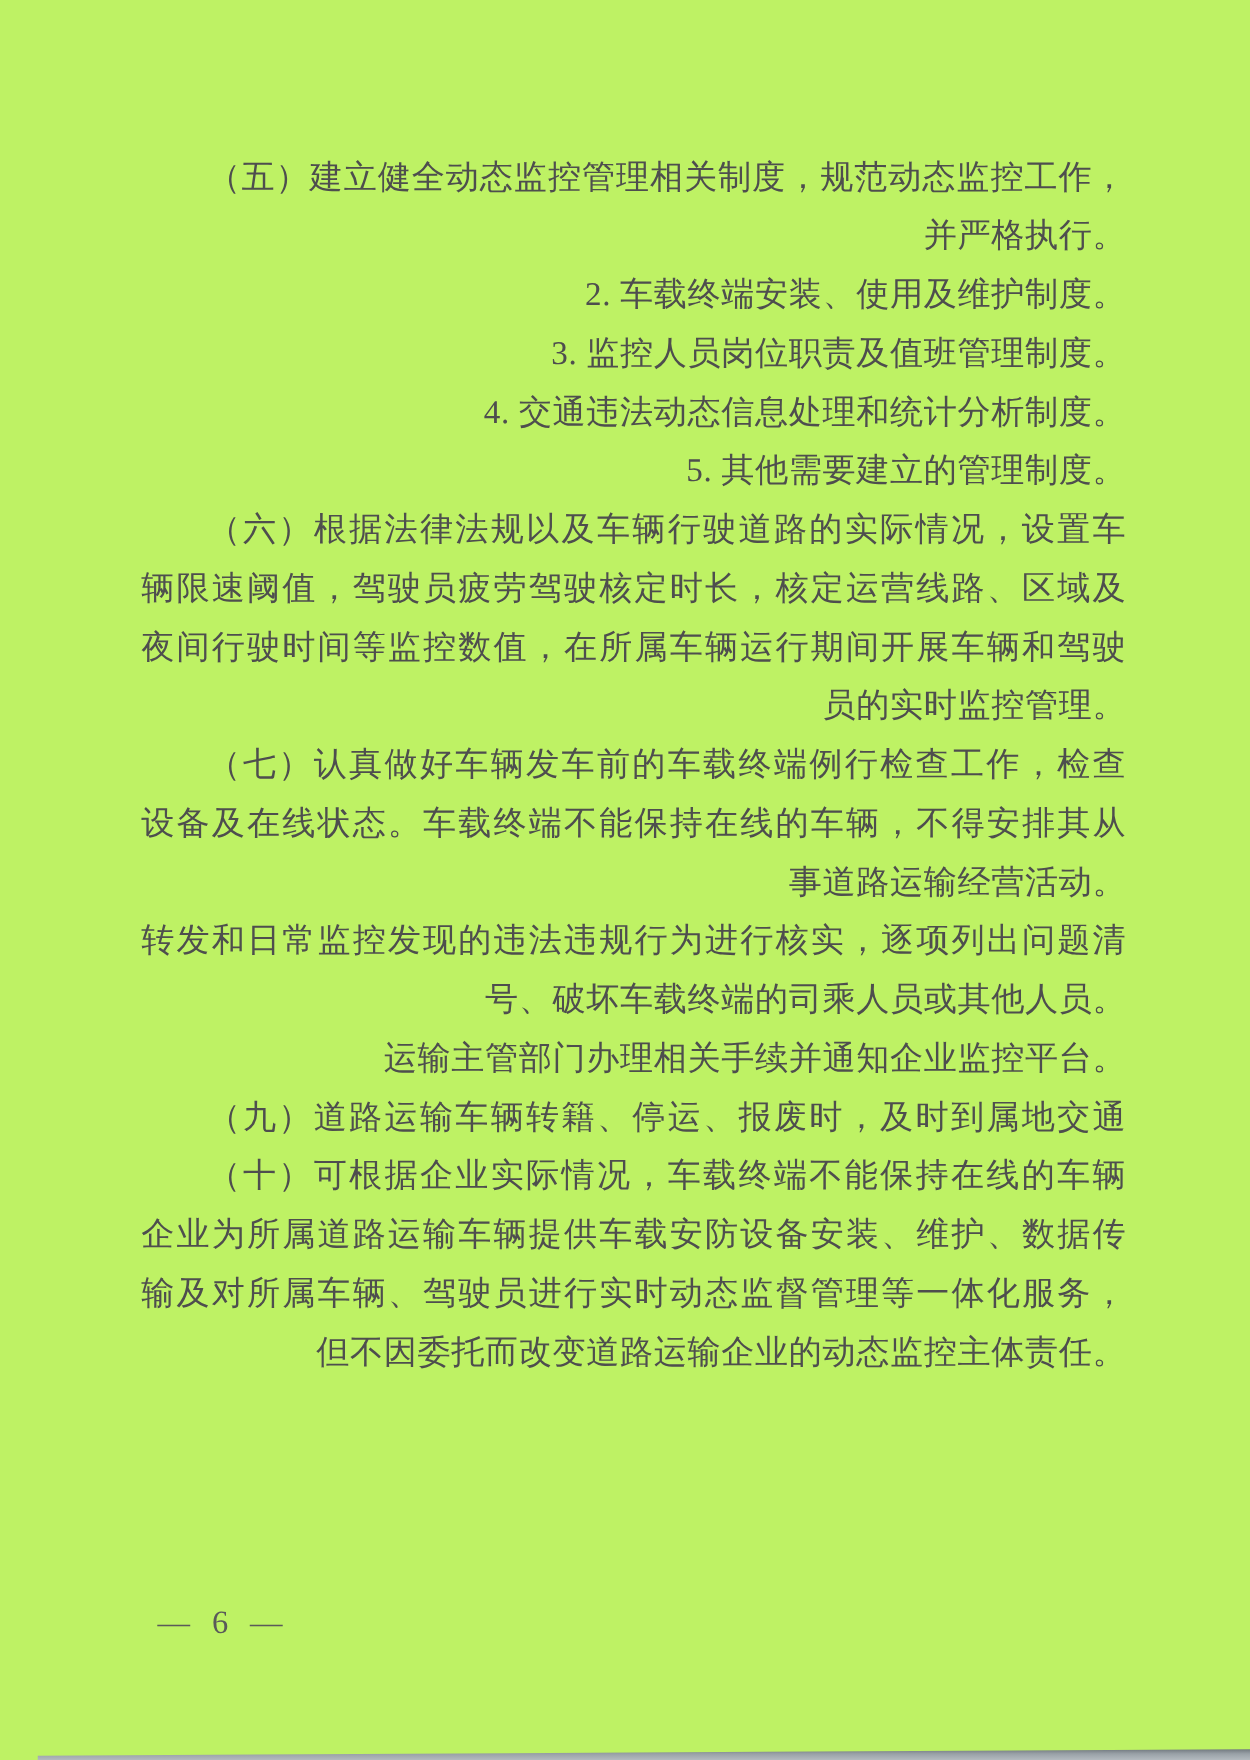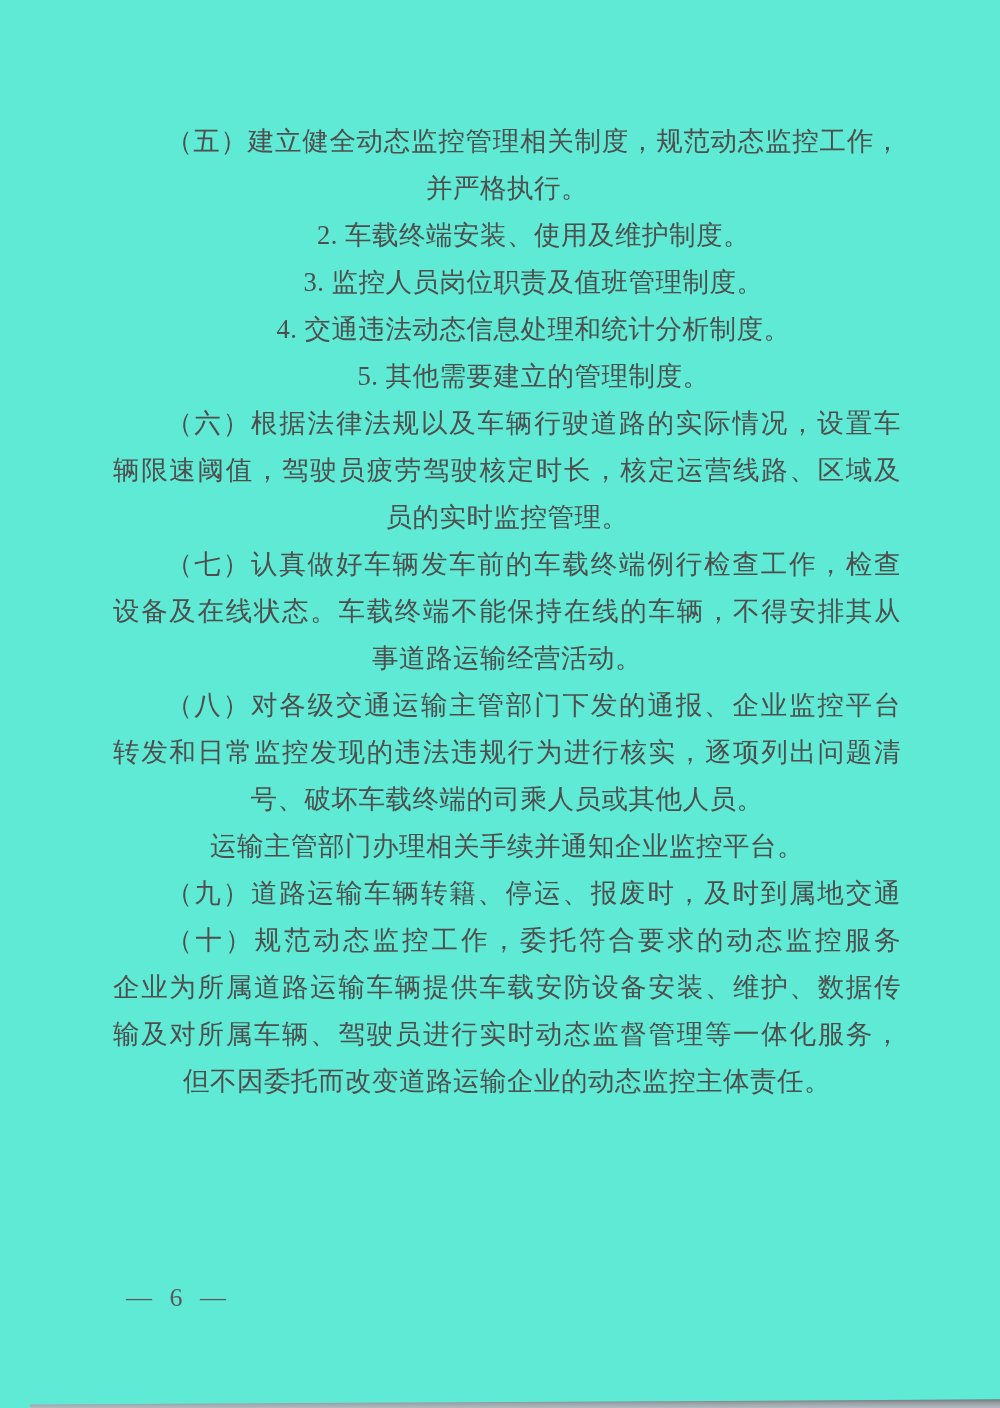--- a/index.html
+++ b/index.html
@@ -4,36 +4,36 @@
 <style>
   html, body {
     margin: 0;
     padding: 0;
     background: #ffffff;
   }
   .page {
     position: relative;
     width: 1000px;
     height: 1408px;
-    background: #5eead4;
+    background: #bef264;
     overflow: hidden;
     font-family: "Liberation Serif", "DejaVu Serif", serif;
   }
   .content {
     position: absolute;
     left: 113px;
     top: 118px;
     width: 788px;
   }
   .line {
     font-size: 26.5px;
     line-height: 47px;
     height: 47px;
     color: #4e4e4e;
-    text-align: center;
+    text-align: right;
     letter-spacing: 0.5px;
     white-space: nowrap;
   }
   .line.fill {
     text-align: justify;
     text-align-last: justify;
     text-justify: inter-character;
     white-space: normal;
   }
   .line.indent {
@@ -65,30 +65,30 @@
 <div class="page">
   <div class="content">
     <div class="line indent fill">（五）建立健全动态监控管理相关制度，规范动态监控工作，</div>
     <div class="line">并严格执行。</div>
     <div class="line indent">2. 车载终端安装、使用及维护制度。</div>
     <div class="line indent">3. 监控人员岗位职责及值班管理制度。</div>
     <div class="line indent">4. 交通违法动态信息处理和统计分析制度。</div>
     <div class="line indent">5. 其他需要建立的管理制度。</div>
     <div class="line indent fill">（六）根据法律法规以及车辆行驶道路的实际情况，设置车</div>
     <div class="line fill">辆限速阈值，驾驶员疲劳驾驶核定时长，核定运营线路、区域及</div>
+    <div class="line fill">夜间行驶时间等监控数值，在所属车辆运行期间开展车辆和驾驶</div>
     <div class="line">员的实时监控管理。</div>
     <div class="line indent fill">（七）认真做好车辆发车前的车载终端例行检查工作，检查</div>
     <div class="line fill">设备及在线状态。车载终端不能保持在线的车辆，不得安排其从</div>
     <div class="line">事道路运输经营活动。</div>
-    <div class="line indent fill">（八）对各级交通运输主管部门下发的通报、企业监控平台</div>
     <div class="line fill">转发和日常监控发现的违法违规行为进行核实，逐项列出问题清</div>
     <div class="line">号、破坏车载终端的司乘人员或其他人员。</div>
     <div class="line">运输主管部门办理相关手续并通知企业监控平台。</div>
     <div class="line indent fill">（九）道路运输车辆转籍、停运、报废时，及时到属地交通</div>
-    <div class="line indent fill">（十）规范动态监控工作，委托符合要求的动态监控服务</div>
+    <div class="line indent fill">（十）可根据企业实际情况，车载终端不能保持在线的车辆</div>
     <div class="line fill">企业为所属道路运输车辆提供车载安防设备安装、维护、数据传</div>
     <div class="line fill">输及对所属车辆、驾驶员进行实时动态监督管理等一体化服务，</div>
     <div class="line">但不因委托而改变道路运输企业的动态监控主体责任。</div>
   </div>
 
   <div class="page-number">— 6 —</div>
 
   <div class="scan-edge"></div>
 </div>
 

